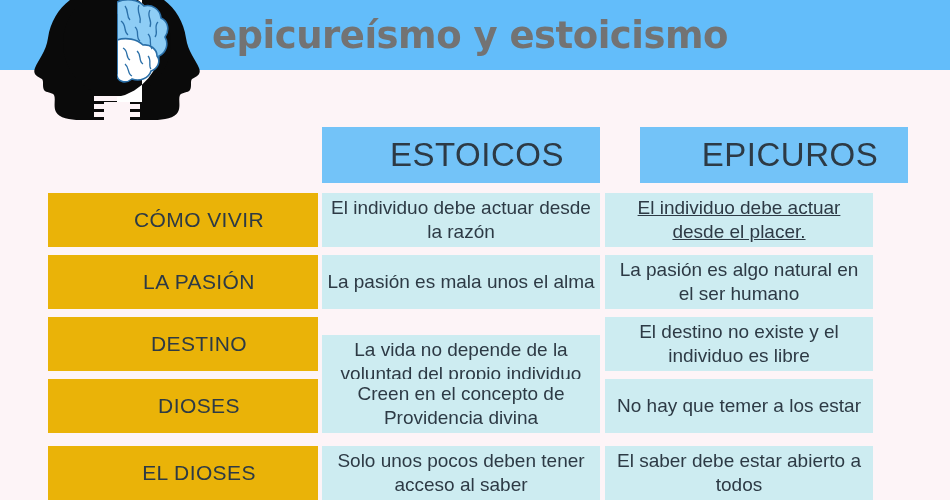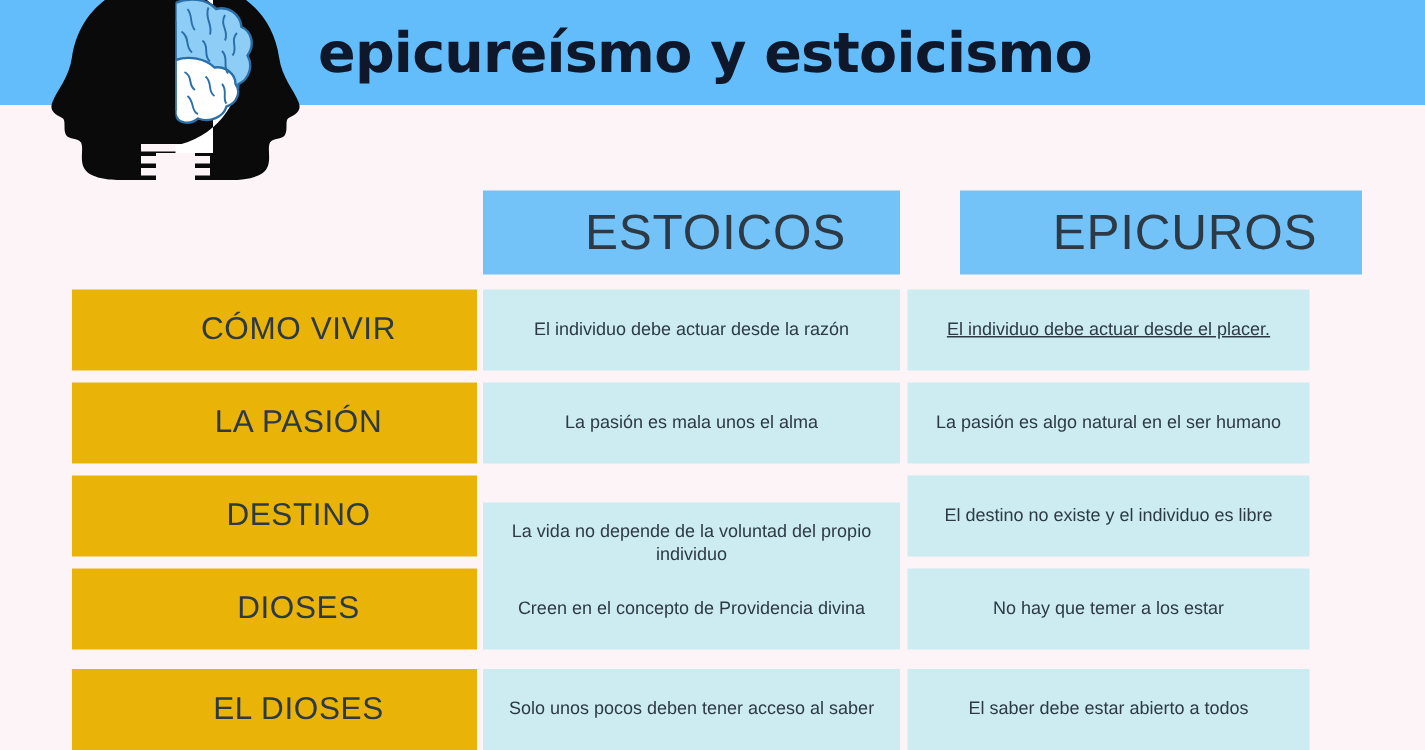--- a/index.html
+++ b/index.html
@@ -28,21 +28,21 @@
     position: absolute;
     left: 212px;
     top: 0;
     height: 70px;
     display: flex;
     align-items: center;
     font-family: "DejaVu Sans", sans-serif;
     font-weight: bold;
     font-size: 37px;
     letter-spacing: -0.5px;
-    color: #0f172a;
+    color: #737373;
     white-space: nowrap;
   }
 
   
   .logo {
     position: absolute;
     left: 22px;
     top: -4px;
     width: 190px;
     height: 136px;
@@ -77,21 +77,21 @@
     background: #eab308;
     font-family: Liberation Sans, sans-serif;
     font-weight: 300;
     font-size: 21px;
     letter-spacing: 0.4px;
   }
   .content-cell {
     background: #cdecf1;
     font-family: "Liberation Sans", sans-serif;
     font-weight: 400;
-    font-size: 12px;
+    font-size: 19px;
     line-height: 1.28;
     padding: 0 5px;
   }
 </style>
 </head>
 <body>
 
 <div class="banner"></div>
 
 <div class="logo">

